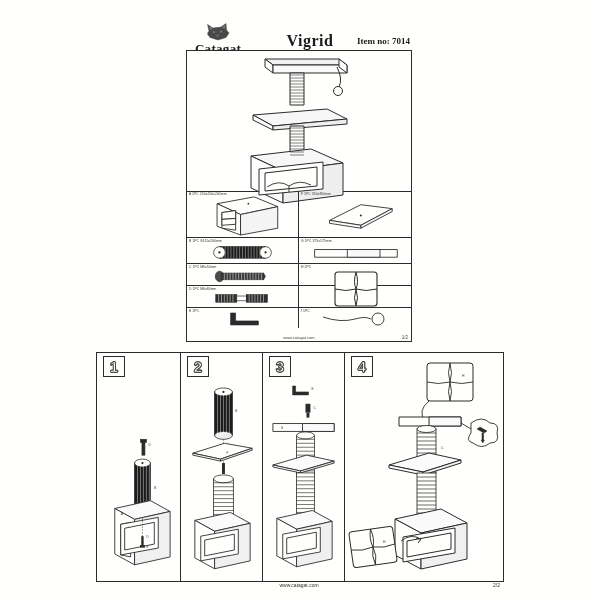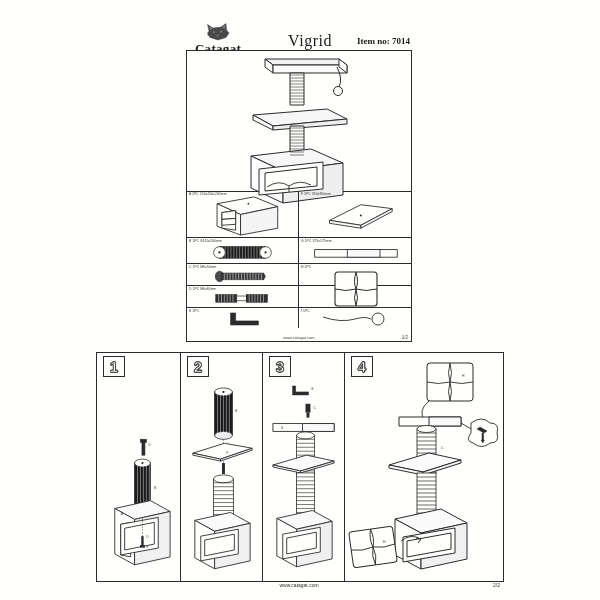--- a/index.html
+++ b/index.html
@@ -21,21 +21,21 @@
   }
   .brand svg{display:block;margin:0 auto;}
   .brand-name{
     font-family:"Liberation Serif", serif;
     font-size:13px;font-weight:bold;letter-spacing:.3px;
     line-height:11px;margin-top:1px;color:#222;
   }
   .title{
     position:absolute;left:255px;top:22px;width:110px;
     text-align:center;
-    font-size:16px;font-weight:normal;letter-spacing:.5px;
+    font-size:16px;font-weight:bold;letter-spacing:.5px;
   }
   .itemno{
     position:absolute;left:357px;top:26px;width:110px;
     font-size:9px;font-weight:bold;
   }
 
   
   .page1{
     position:absolute;left:186px;top:50px;width:224px;height:290px;
     border:1px solid #2b2b2b;background:#fffffd;

